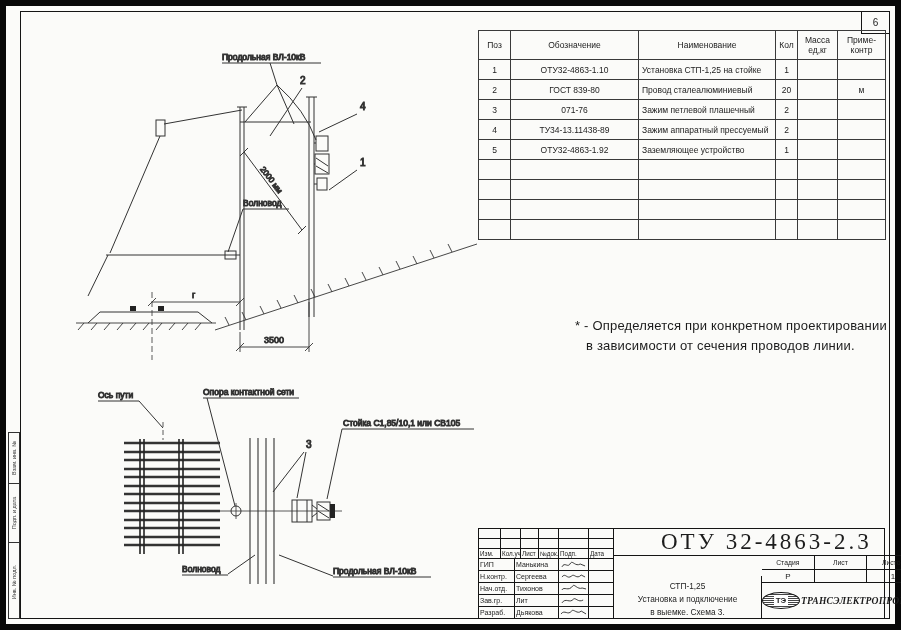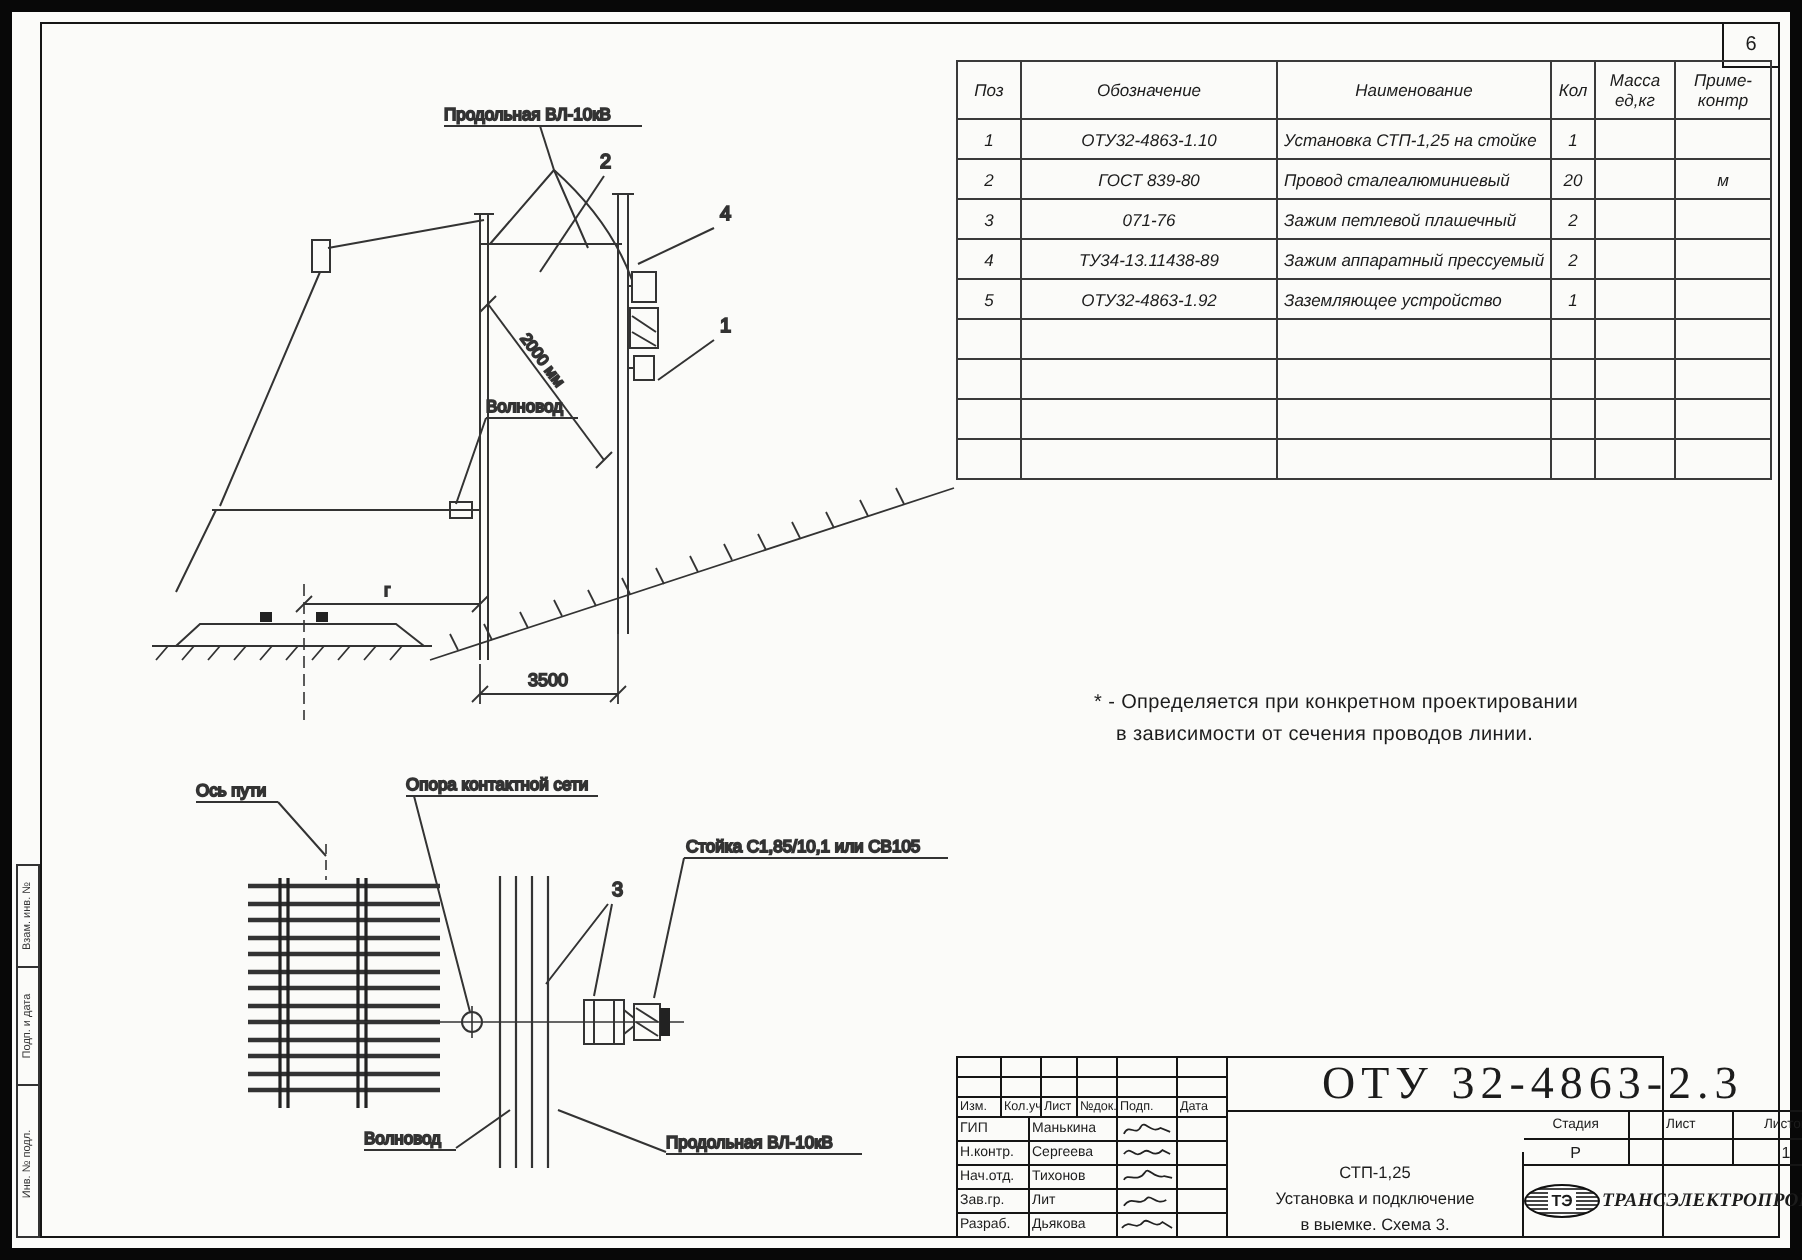--- a/index.html
+++ b/index.html
@@ -9,26 +9,26 @@
   .frame{position:absolute;left:14px;top:5px;right:5px;bottom:5px;border:1.6px solid #151515;}
   .pagenum{position:absolute;top:0;right:0;width:27px;height:21px;border-left:1.4px solid #151515;
            border-bottom:1.4px solid #151515;text-align:center;font-size:10px;line-height:21px;}
   
   table.spec{position:absolute;left:472px;top:24px;width:407px;border-collapse:collapse;table-layout:fixed;}
   .spec td,.spec th{border:1px solid #3a3a3a;font-size:8.5px;font-weight:normal;padding:0 3px;
                     overflow:hidden;white-space:nowrap;}
   .spec thead th{height:28px;text-align:center;line-height:1.2;}
   .spec tbody td{height:19px;}
   .spec td.c{text-align:center;}
-  .spec{border:1.5px solid #151515;font-style:italic;}
+  .spec{border:1.5px solid #151515;}
   
-  .footnote{position:absolute;left:541px;top:310px;font-size:10px;line-height:1.55;letter-spacing:.2px;margin-top:28px;}
+  .footnote{position:absolute;left:569px;top:310px;font-size:13px;line-height:1.55;letter-spacing:.2px;}
   .footnote .l2{margin-left:11px;}
   
-  .stamp{position:absolute;left:472px;top:522px;width:354px;height:91px;border:1.6px solid #151515;
+  .stamp{position:absolute;left:472px;top:522px;width:407px;height:91px;border:1.6px solid #151515;
          box-sizing:border-box;display:flex;background:#fbfbf9;}
   .stamp-left{width:134px;border-right:1.3px solid #151515;display:flex;flex-direction:column;}
   .chg-row{height:12px;display:flex;border-bottom:1px solid #151515;}
   .hdr-row{height:13px;display:flex;border-bottom:1px solid #151515;font-size:6.3px;}
   .role-row{flex:1;display:flex;border-bottom:1px solid #151515;font-size:7px;}
   .role-row:last-child{border-bottom:none;}
   .cc{border-right:1px solid #151515;box-sizing:border-box;display:flex;align-items:center;
       padding:0 1px;overflow:hidden;white-space:nowrap;}
   .cc:last-child{border-right:none;}
   .w22{width:22px}.w20{width:20px}.w18{width:18px}.w30{width:30px}.w24{width:24px}

